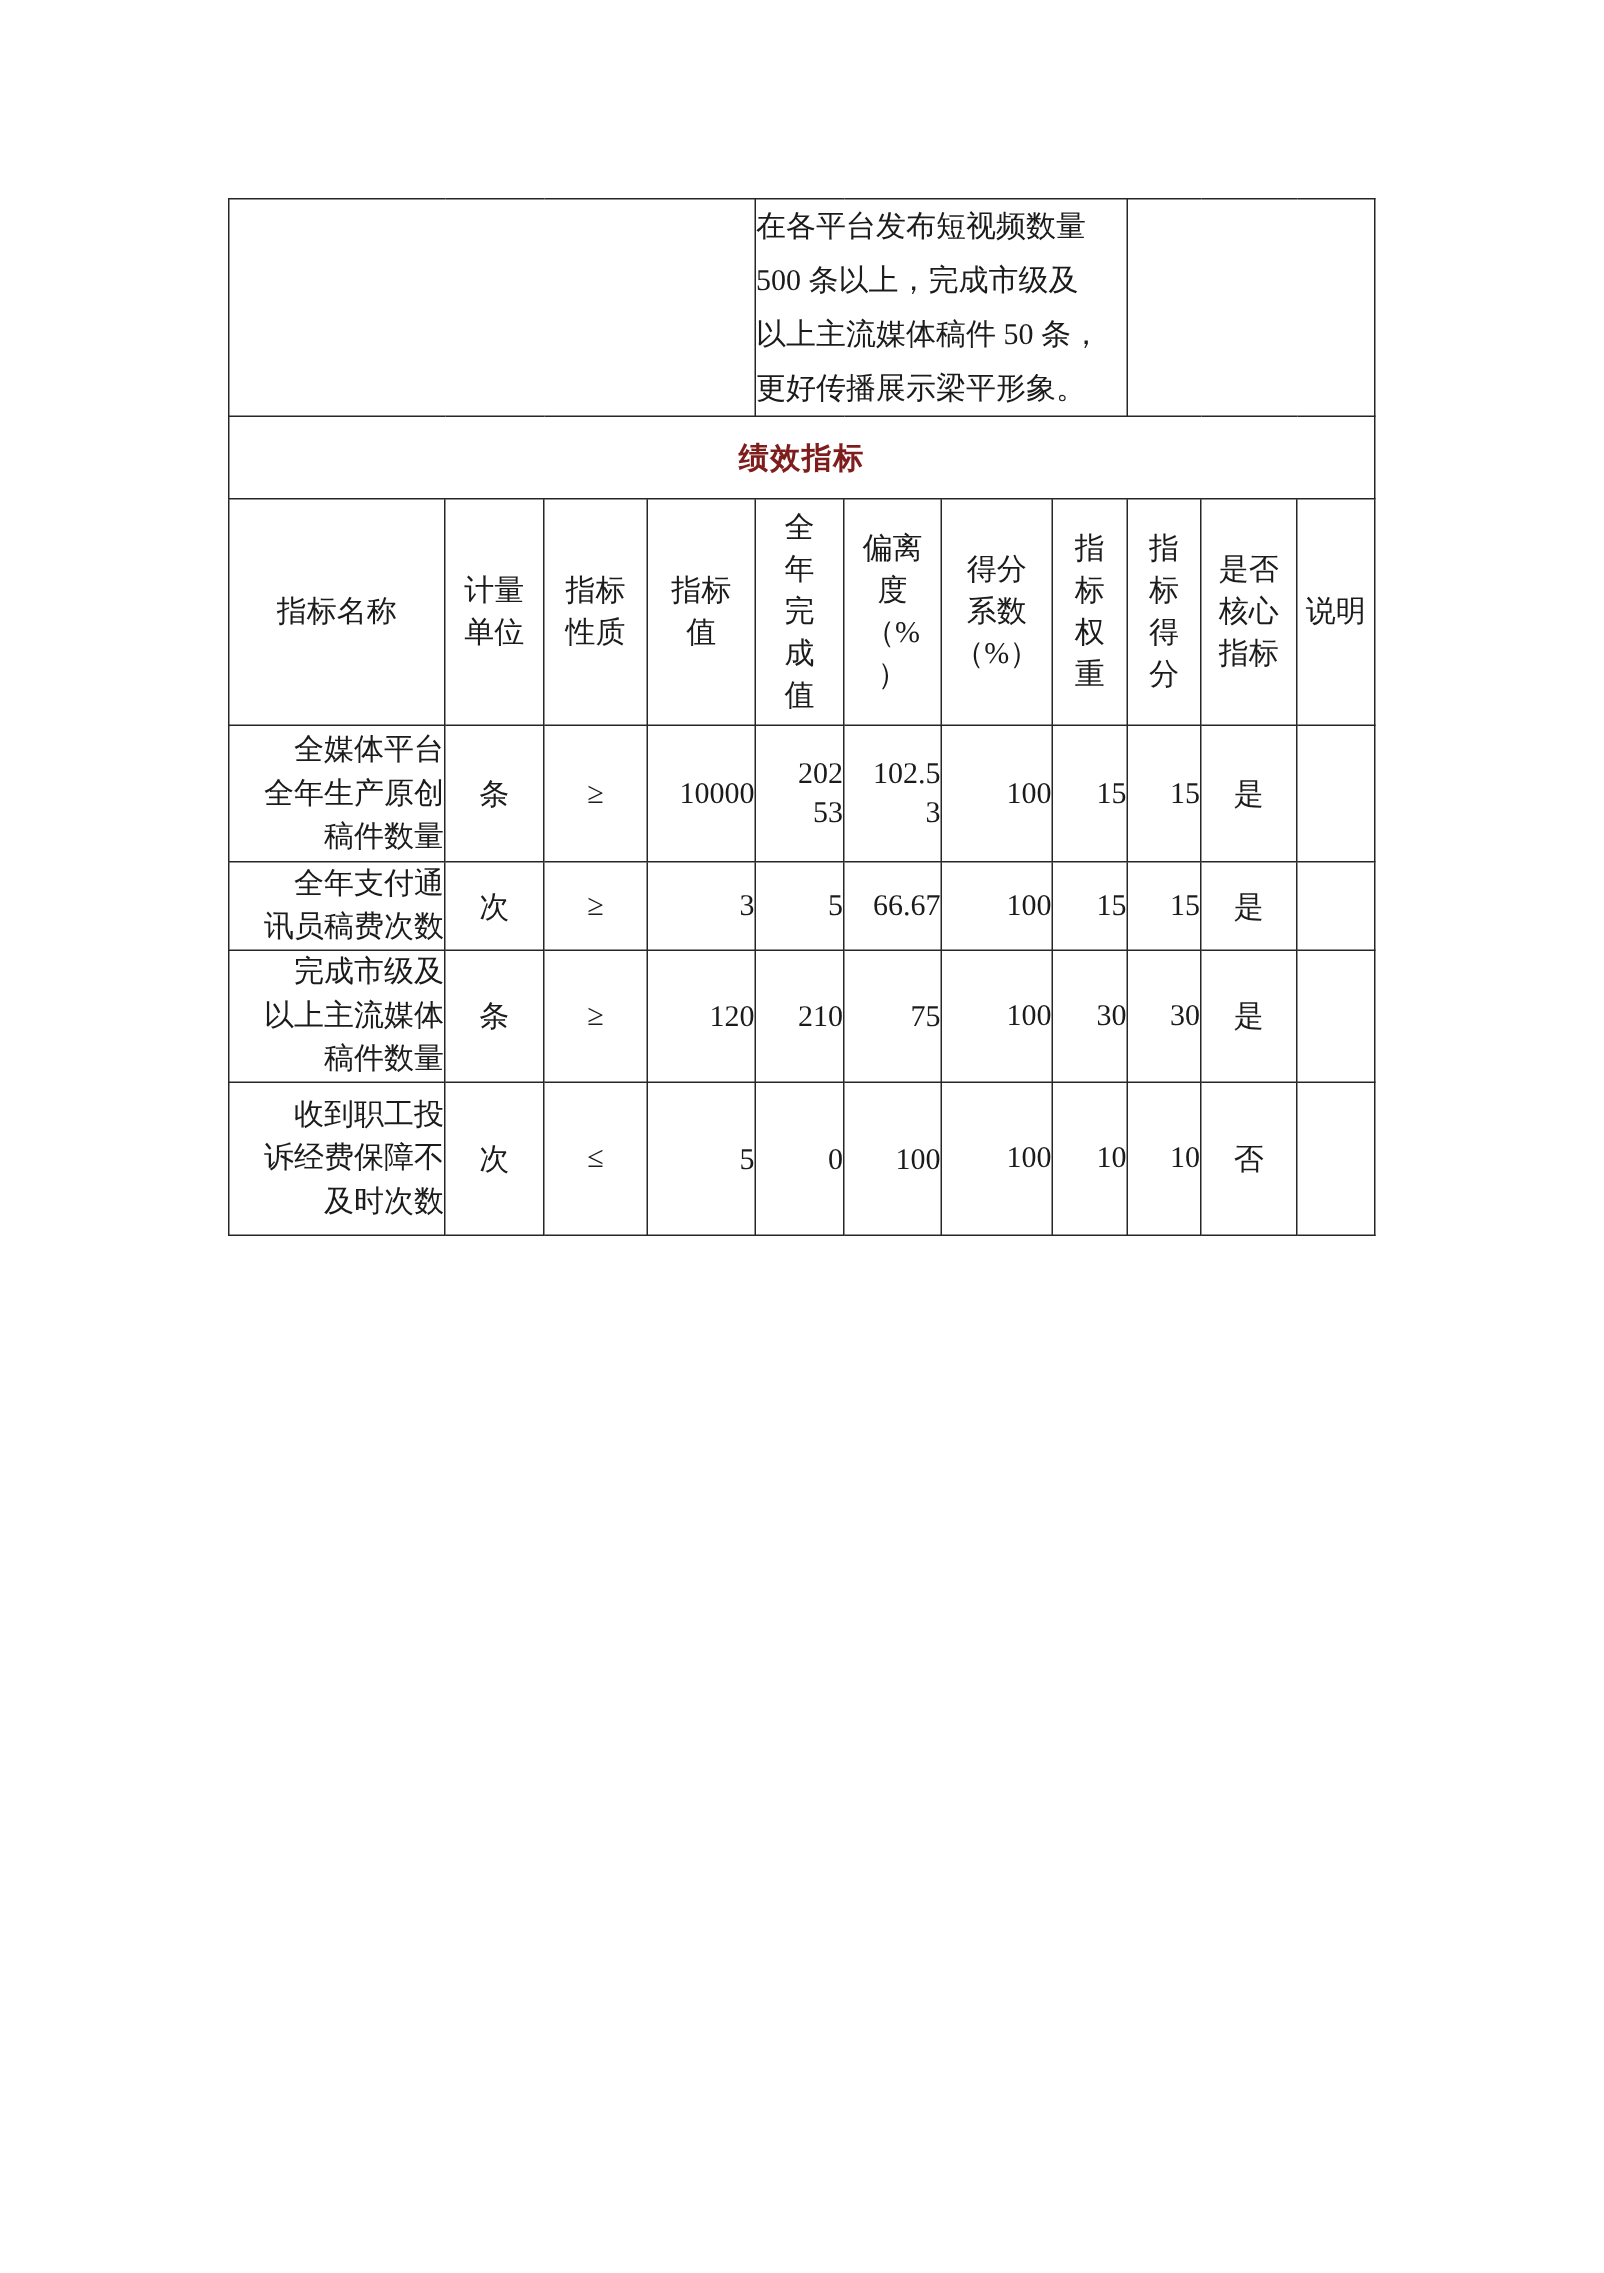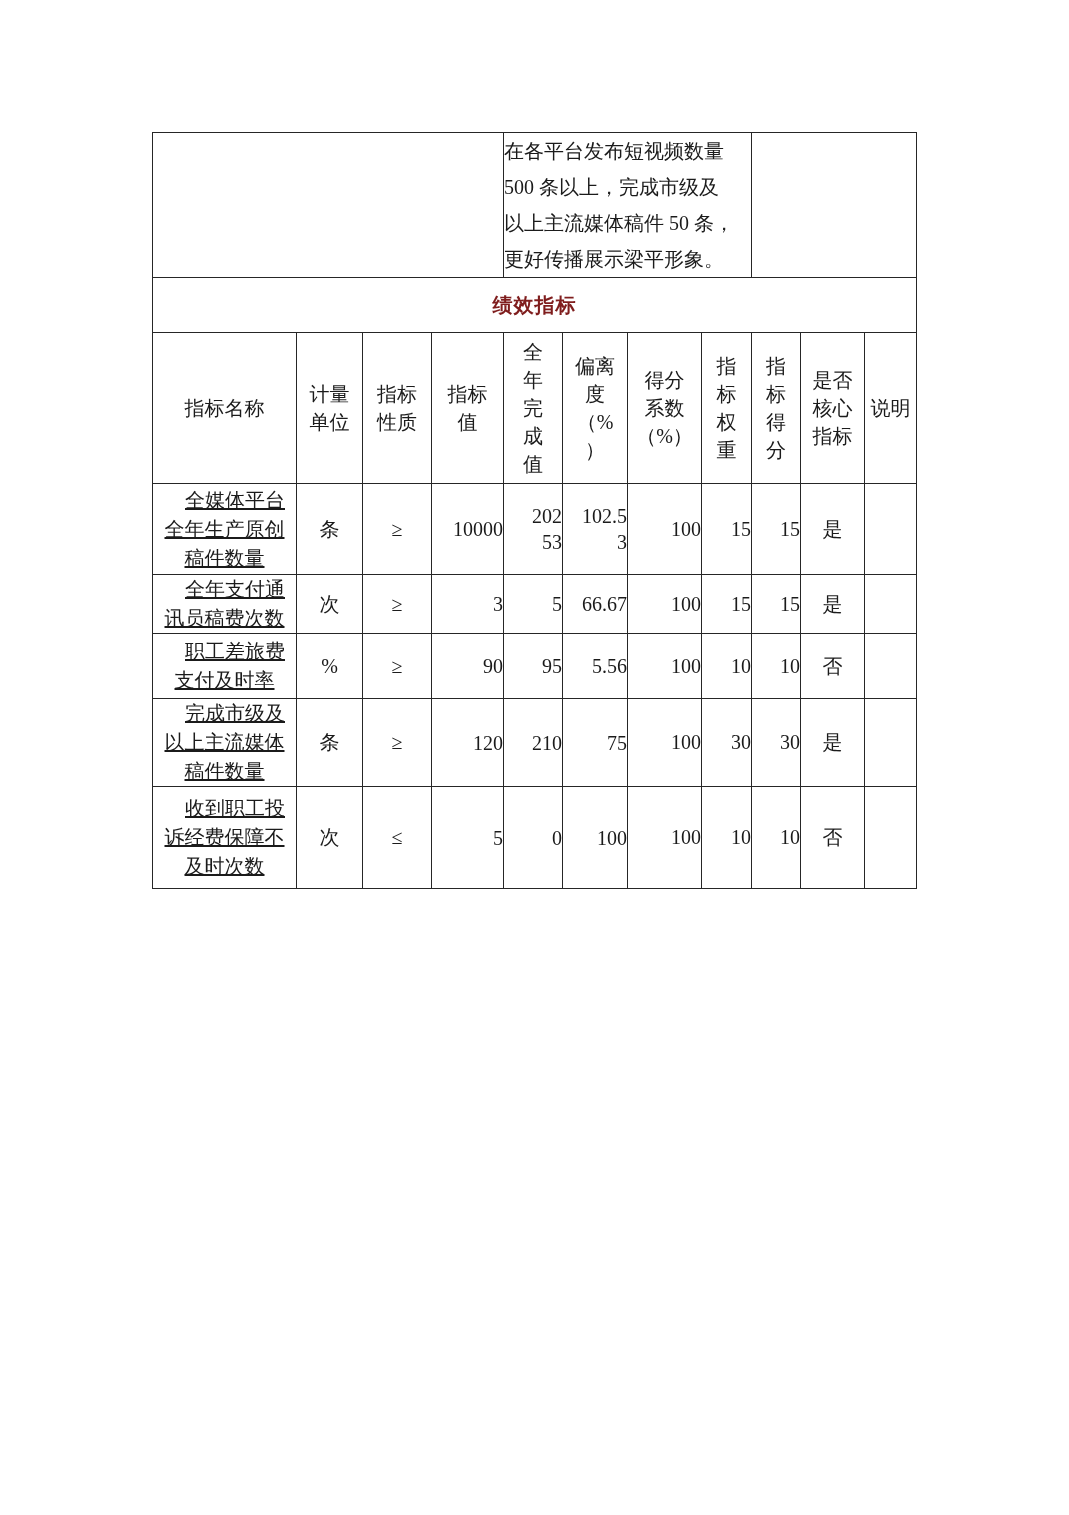--- a/index.html
+++ b/index.html
@@ -57,27 +57,26 @@
     font-weight:normal;
   }
   
   tr.rh1{height:91px;}
   tr.rh2{height:58px;}
   tr.rh3{height:58px;padding-left:44px;}
   tr.rh4{height:65px;}
   tr.rh5{height:85px;}
   tr.rh6{height:102px;}
   td.name{
-    text-align:center;
+    text-align:right;
     white-space:pre-line;
     padding:2px 4px 2px 6px;
     text-indent:21px;
     font-size:20px;
     line-height:29px;
-    text-decoration:underline;
   }
   td.c{text-align:center;}
   td.ar{text-align:right;padding-right:8px;white-space:pre-line;line-height:26px;}
   td.al{text-align:right;padding-left:4px;white-space:pre-line;line-height:26px;}
   td.coeff{text-align:right;padding-right:8px;}
   td.lnum{text-align:right;padding-left:5px;margin-left:20px;}
   .page-number{
     position:absolute;
     left:161px;
     top:1464px;
@@ -181,34 +180,20 @@
       <td class="ar">3</td>
       <td class="ar">5</td>
       <td class="al">66.67</td>
       <td class="coeff">100</td>
       <td class="lnum">15</td>
       <td class="lnum">15</td>
       <td class="c">是</td>
       <td></td>
     </tr>
 
-    <tr class="rh4">
-      <td class="name">职工差旅费
-支付及时率</td>
-      <td class="c">%</td>
-      <td class="c">≥</td>
-      <td class="ar">90</td>
-      <td class="al">95</td>
-      <td class="al">5.56</td>
-      <td class="coeff">100</td>
-      <td class="lnum">10</td>
-      <td class="lnum">10</td>
-      <td class="c">否</td>
-      <td></td>
-    </tr>
 
     <tr class="rh5">
       <td class="name">完成市级及
 以上主流媒体
 稿件数量</td>
       <td class="c">条</td>
       <td class="c">≥</td>
       <td class="ar">120</td>
       <td class="al">210</td>
       <td class="ar">75</td>

